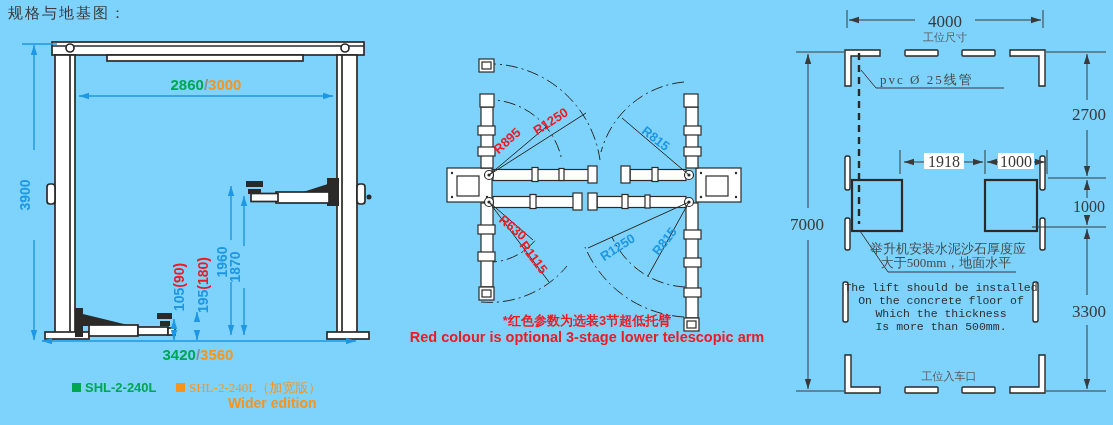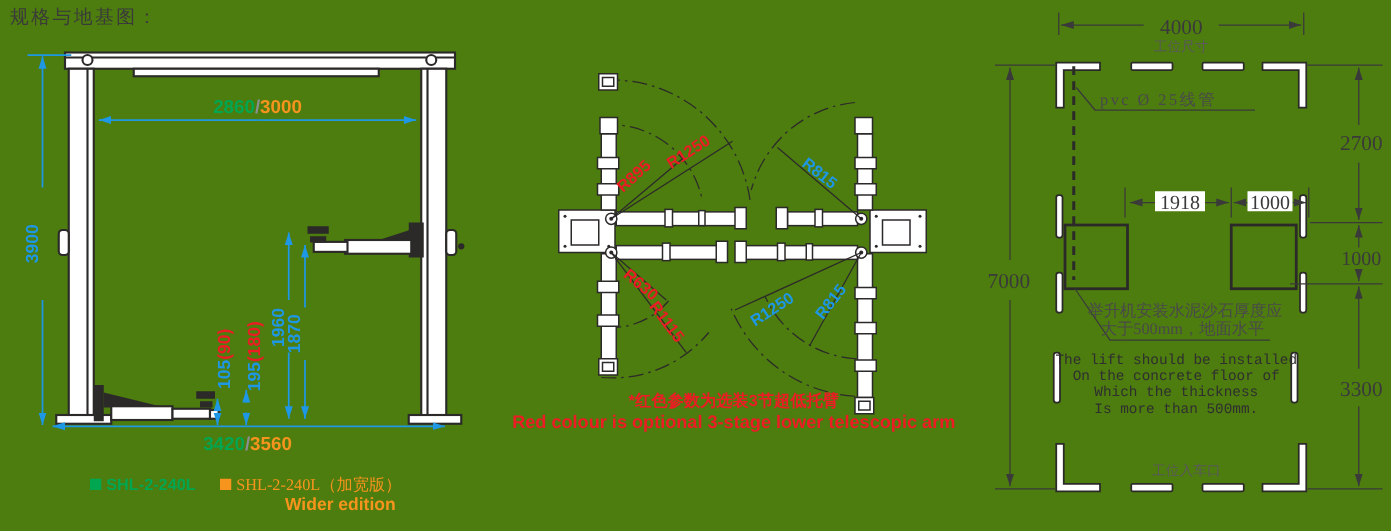--- a/index.html
+++ b/index.html
@@ -1,16 +1,16 @@
 <!DOCTYPE html>
 <html><head>
 <meta charset="utf-8">
 <style>
   html,body{margin:0;padding:0;background:#ffffff;}
-  .canvas{position:relative;width:1113px;height:425px;background:#4d7c0f;overflow:hidden;
+  .canvas{position:relative;width:1113px;height:425px;background:#7dd3fc;overflow:hidden;
           font-family:"Liberation Sans",sans-serif;}
   svg{position:absolute;left:0;top:0;}
   
   .k  {stroke:#2b2a29;fill:none;stroke-width:1.7;}
   .kw {stroke:#2b2a29;fill:#ffffff;stroke-width:1.7;}
   .kf {fill:#2b2a29;stroke:none;}
   
   .t1 {stroke:#2b2a29;fill:#ffffff;stroke-width:1.2;}
   .tl {stroke:#2b2a29;fill:none;stroke-width:1;}
   .arc{stroke:#2b2a29;fill:none;stroke-width:1;stroke-dasharray:12 4 2 4;}

